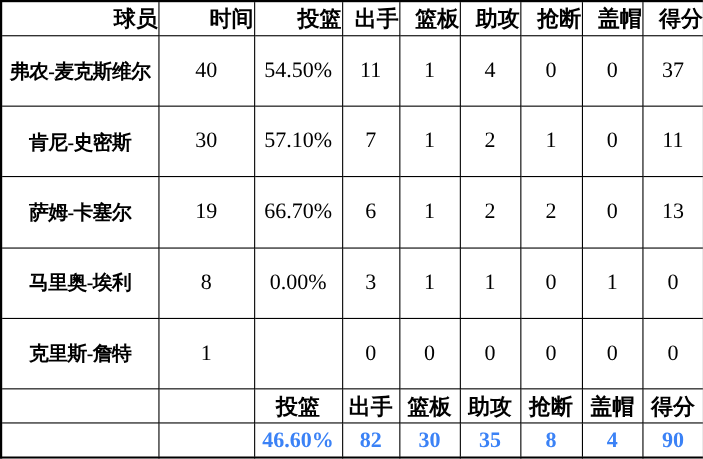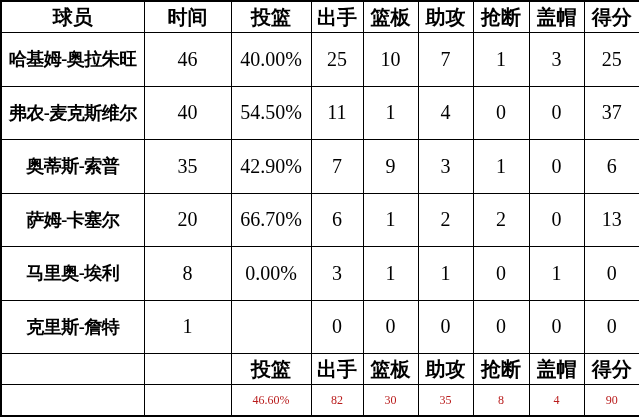--- a/index.html
+++ b/index.html
@@ -24,38 +24,39 @@
     overflow: hidden;
     white-space: nowrap;
     height: 30px;
   }
   .stats-table {
     border: 2px solid #000000;
   }
   th.hdr {
     font-size: 20px;
     font-weight: bold;
+    text-align: right;
   }
   td.player {
     font-size: 18px;
     font-weight: bold;
     letter-spacing: -0.5px;
   }
   td.num {
     font-size: 20px;
     font-weight: normal;
   }
   td.foot-label {
     font-size: 20px;
     font-weight: bold;
   }
   td.total {
-    font-size: 12px;
-    font-weight: normal;
-    color: #b91c1c;
+    font-size: 20px;
+    font-weight: bold;
+    color: #3b82f6;
   }
 </style>
 </head>
 <body>
 
 <table class="stats-table">
   <colgroup>
     <col style="width:143px">
     <col style="width:87px">
     <col style="width:80px">
@@ -74,55 +75,44 @@
       <th class="hdr">出手</th>
       <th class="hdr">篮板</th>
       <th class="hdr">助攻</th>
       <th class="hdr">抢断</th>
       <th class="hdr">盖帽</th>
       <th class="hdr">得分</th>
     </tr>
   </thead>
   <tbody>
       <tr>
-        <td class="player">哈基姆-奥拉朱旺</td>
-        <td class="num">46</td>
-        <td class="num">40.00%</td>
-        <td class="num">25</td>
-        <td class="num">10</td>
-        <td class="num">7</td>
-        <td class="num">1</td>
-        <td class="num">3</td>
-        <td class="num">25</td>
-      </tr>
-      <tr>
         <td class="player">弗农-麦克斯维尔</td>
         <td class="num">40</td>
         <td class="num">54.50%</td>
         <td class="num">11</td>
         <td class="num">1</td>
         <td class="num">4</td>
         <td class="num">0</td>
         <td class="num">0</td>
         <td class="num">37</td>
       </tr>
       <tr>
-        <td class="player">奥蒂斯-索普</td>
-        <td class="num">35</td>
-        <td class="num">42.90%</td>
+        <td class="player">肯尼-史密斯</td>
+        <td class="num">30</td>
+        <td class="num">57.10%</td>
         <td class="num">7</td>
-        <td class="num">9</td>
-        <td class="num">3</td>
+        <td class="num">1</td>
+        <td class="num">2</td>
         <td class="num">1</td>
         <td class="num">0</td>
-        <td class="num">6</td>
+        <td class="num">11</td>
       </tr>
       <tr>
         <td class="player">萨姆-卡塞尔</td>
-        <td class="num">20</td>
+        <td class="num">19</td>
         <td class="num">66.70%</td>
         <td class="num">6</td>
         <td class="num">1</td>
         <td class="num">2</td>
         <td class="num">2</td>
         <td class="num">0</td>
         <td class="num">13</td>
       </tr>
       <tr>
         <td class="player">马里奥-埃利</td>

